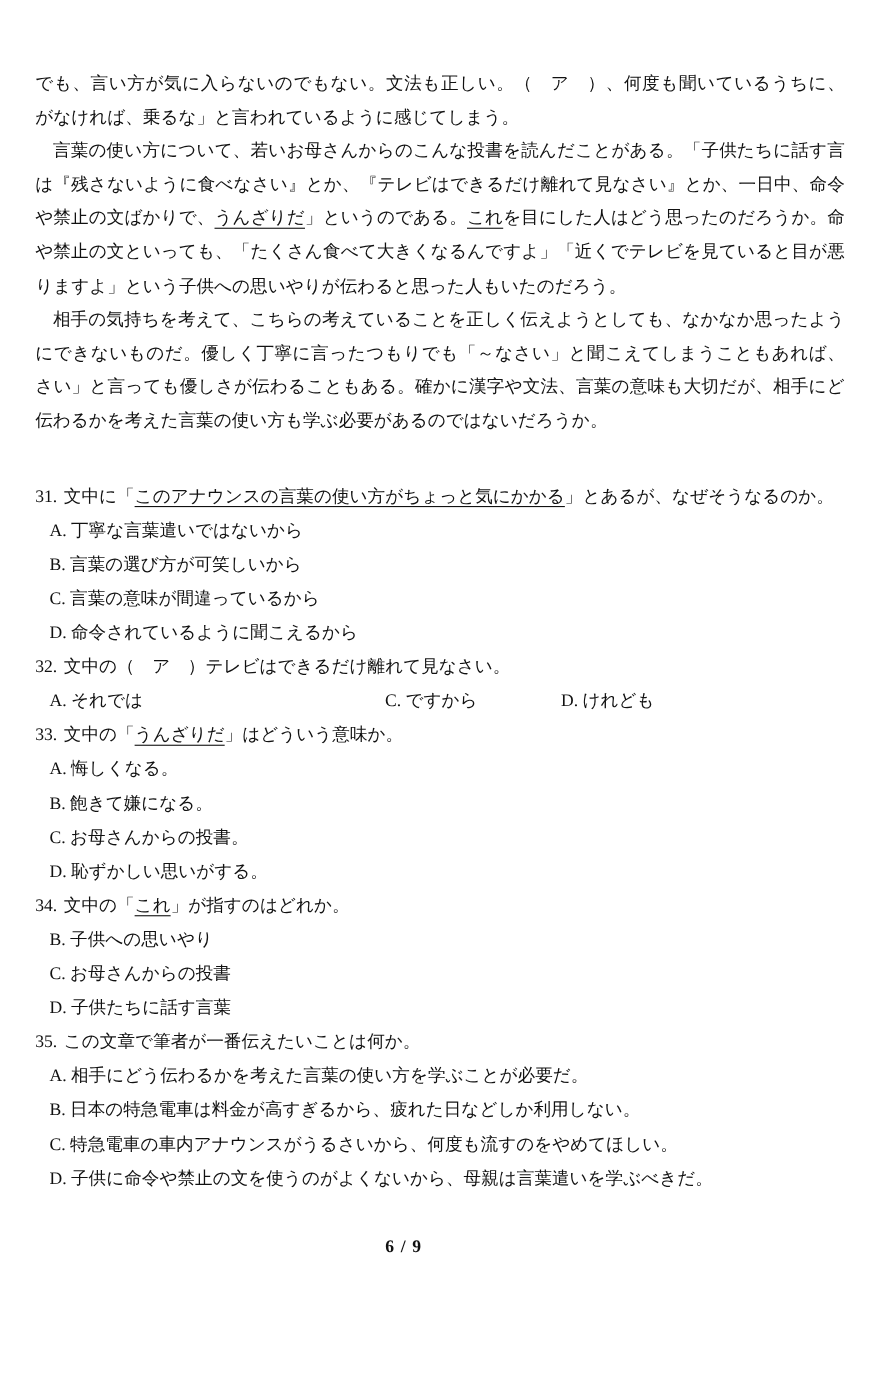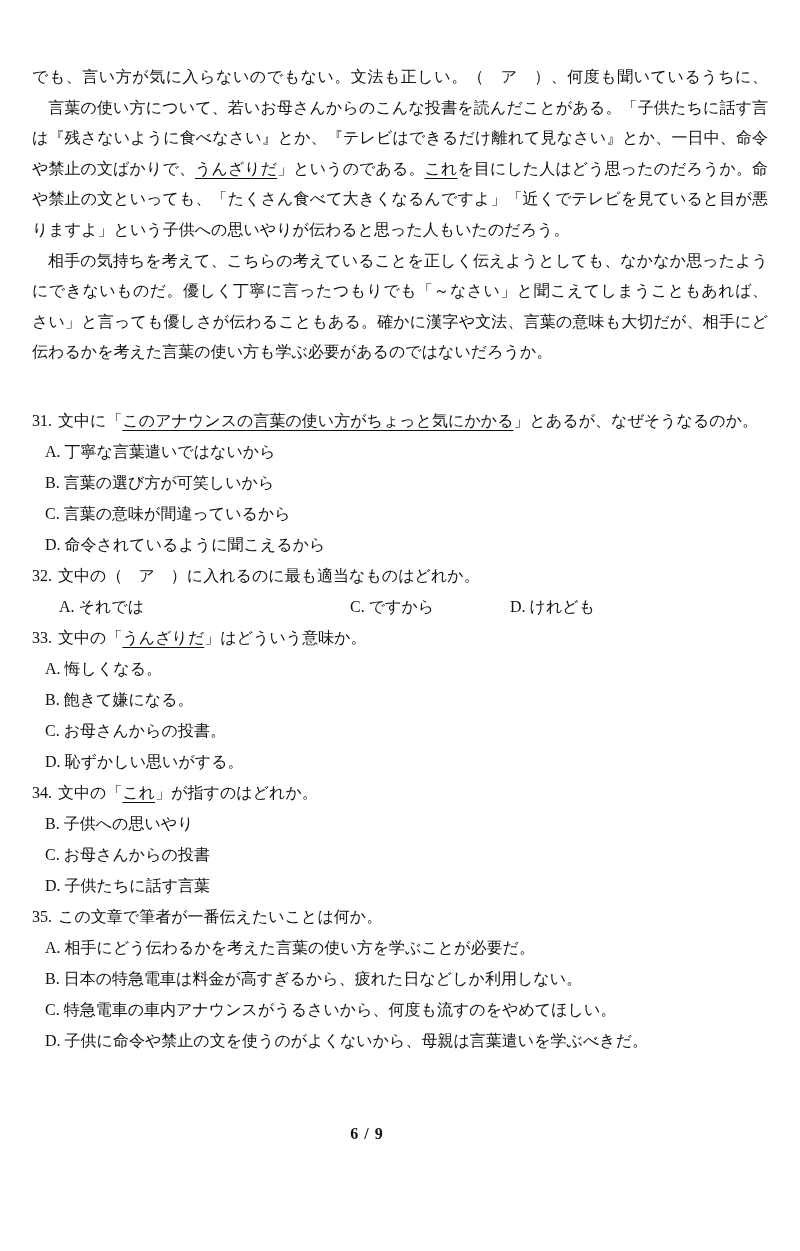--- a/index.html
+++ b/index.html
@@ -19,54 +19,55 @@
   .passage .pline.fill{text-align:justify;text-align-last:justify;}
   
   .questions{margin-top:37px;}
   .qline{height:31px;line-height:31px;font-size:16px;white-space:pre;overflow:hidden;}
   .qline .num{margin-right:6px;}
   .qline.opt{padding-left:13px;}
   .qline.row-opts{position:relative;padding-left:0;}
   .row-opts .opt-col{position:absolute;top:0;white-space:pre;}
   .row-opts .opt-col .olabel{margin-right:4px;}
   .opt .olabel{margin-right:4px;}
-  .pos-a{left:13px;margin-left:14px;} .pos-b{left:168px;margin-top:46px;} .pos-c{left:318px;} .pos-d{left:478px;}
+  .pos-a{left:13px;} .pos-b{left:168px;margin-top:46px;} .pos-c{left:318px;} .pos-d{left:478px;}
   .u{text-decoration:underline;text-underline-offset:4px;text-decoration-thickness:1px;}
   .pagenum{
     position:absolute;left:0;top:1118px;width:800px;height:31px;line-height:31px;
     text-align:center;font-size:16px;font-weight:bold;letter-spacing:1px;
     transform:translateX(-33px);
   }
 </style>
 </head>
 <body>
 
 <div class="page">
   <div class="passage">
       <div class="pline fill"><span>でも、言い方が気に入らないのでもない。文法も正しい。（　ア　）、何度も聞いているうちに、「券</span></div>
+      <div class="pline"><span>がなければ、乗るな」と言われているように感じてしまう。</span></div>
       <div class="pline fill"><span>　言葉の使い方について、若いお母さんからのこんな投書を読んだことがある。「子供たちに話す言葉</span></div>
       <div class="pline fill"><span>は『残さないように食べなさい』とか、『テレビはできるだけ離れて見なさい』とか、一日中、命令</span></div>
       <div class="pline fill"><span>や禁止の文ばかりで、</span><span class="u">うんざりだ</span><span>」というのである。</span><span class="u">これ</span><span>を目にした人はどう思ったのだろうか。命令</span></div>
       <div class="pline fill"><span>や禁止の文といっても、「たくさん食べて大きくなるんですよ」「近くでテレビを見ていると目が悪くな</span></div>
       <div class="pline"><span>りますよ」という子供への思いやりが伝わると思った人もいたのだろう。</span></div>
       <div class="pline fill"><span>　相手の気持ちを考えて、こちらの考えていることを正しく伝えようとしても、なかなか思ったよう</span></div>
       <div class="pline fill"><span>にできないものだ。優しく丁寧に言ったつもりでも「～なさい」と聞こえてしまうこともあれば、「～な</span></div>
       <div class="pline fill"><span>さい」と言っても優しさが伝わることもある。確かに漢字や文法、言葉の意味も大切だが、相手にどう</span></div>
       <div class="pline"><span>伝わるかを考えた言葉の使い方も学ぶ必要があるのではないだろうか。</span></div>
     </div>
   <div class="questions">
       <div class="qblock">
         <div class="qline stem"><span class="num">31.</span><span>文中に「</span><span class="u">このアナウンスの言葉の使い方がちょっと気にかかる</span><span>」とあるが、なぜそうなるのか。</span></div>
         <div class="qline opt"><span class="olabel">A.</span><span>丁寧な言葉遣いではないから</span></div>
         <div class="qline opt"><span class="olabel">B.</span><span>言葉の選び方が可笑しいから</span></div>
         <div class="qline opt"><span class="olabel">C.</span><span>言葉の意味が間違っているから</span></div>
         <div class="qline opt"><span class="olabel">D.</span><span>命令されているように聞こえるから</span></div>
       </div>
       <div class="qblock">
-        <div class="qline stem"><span class="num">32.</span><span>文中の（　ア　）に入れるのに最も適当なものはどれか。</span></div>
+        <div class="qline stem"><span class="num">32.</span><span>文中の（　ア　）テレビはできるだけ離れて見なさい。</span></div>
         <div class="qline row-opts"><span class="opt-col pos-a"><span class="olabel">A.</span><span>それでは</span></span><span class="opt-col pos-b"><span class="olabel">B.</span><span>それとも</span></span><span class="opt-col pos-c"><span class="olabel">C.</span><span>ですから</span></span><span class="opt-col pos-d"><span class="olabel">D.</span><span>けれども</span></span></div>
       </div>
       <div class="qblock">
         <div class="qline stem"><span class="num">33.</span><span>文中の「</span><span class="u">うんざりだ</span><span>」はどういう意味か。</span></div>
         <div class="qline opt"><span class="olabel">A.</span><span>悔しくなる。</span></div>
         <div class="qline opt"><span class="olabel">B.</span><span>飽きて嫌になる。</span></div>
         <div class="qline opt"><span class="olabel">C.</span><span>お母さんからの投書。</span></div>
         <div class="qline opt"><span class="olabel">D.</span><span>恥ずかしい思いがする。</span></div>
       </div>
       <div class="qblock">

